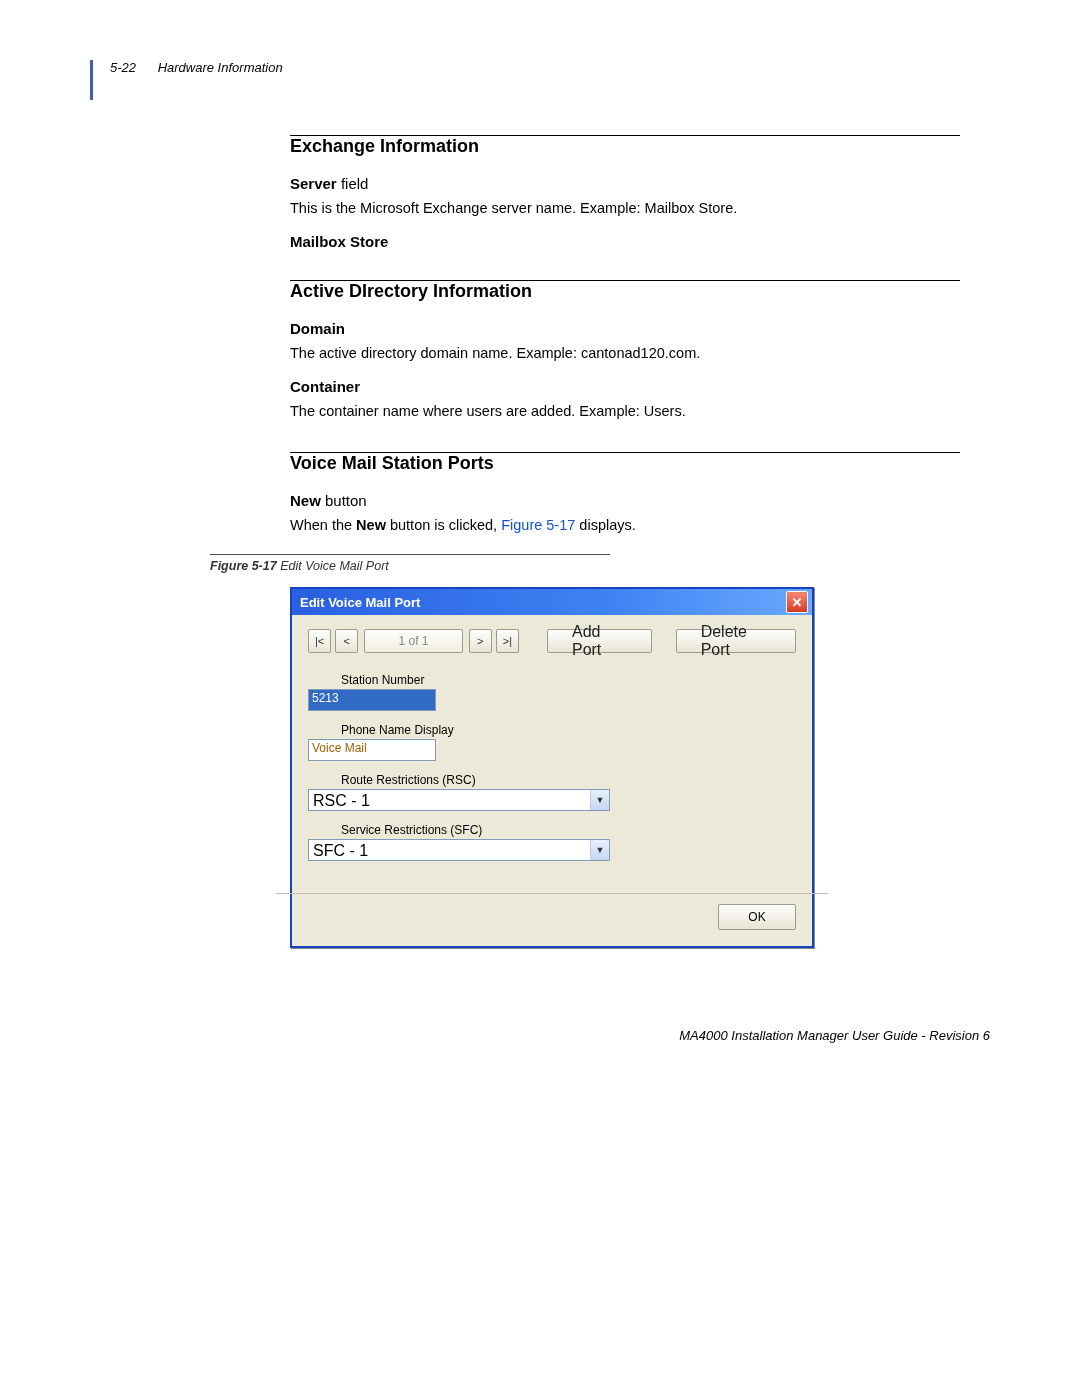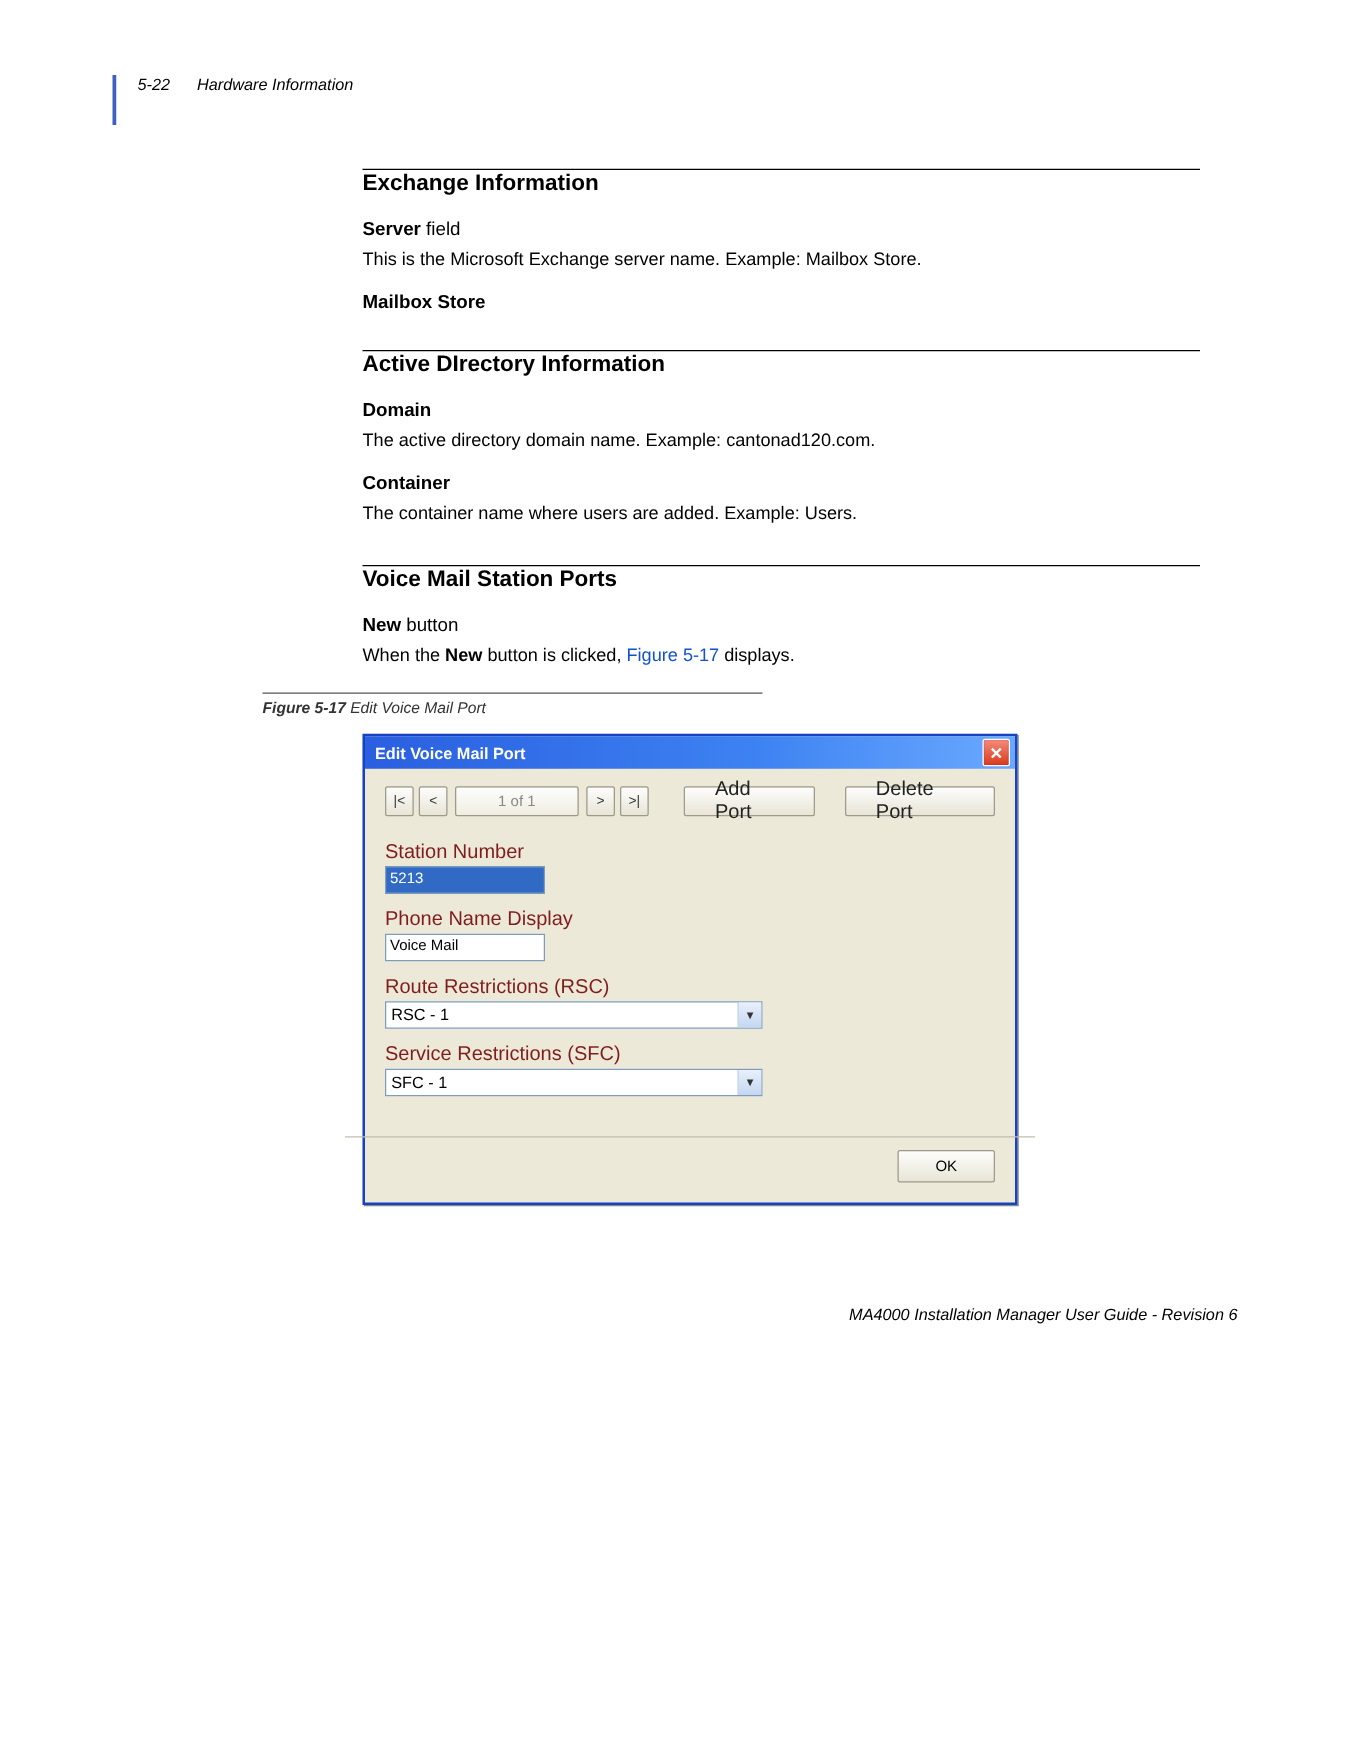--- a/index.html
+++ b/index.html
@@ -156,49 +156,50 @@
     border: 1px solid #9c9a8c;
     border-radius: 2px;
     display: flex;
     align-items: center;
     justify-content: center;
     font-size: 16px;
     color: #222;
     margin-left: 20px;
   }
   .field-label {
-    font-size: 16px;
-    color: #7f1d1d;
+    font-size: 12px;
+    color: #000000;
     margin-top: 12px;
     margin-bottom: 2px;
+    margin-left: 33px;
   }
   .text-input {
     height: 18px;
     border: 1px solid #7f9db9;
     background: #fff;
     padding: 1px 3px;
     font-size: 12px;
-    color: #000000;
+    color: #a16207;
     box-sizing: content-box;
   }
   .text-input.sel {
     background: #316ac5;
     color: #fff;
   }
   .combo {
     display: flex;
     width: 300px;
     height: 20px;
     border: 1px solid #7f9db9;
     background: #fff;
   }
   .combo .val {
     flex: 1;
     padding: 2px 4px;
-    font-size: 13px;
+    font-size: 16px;
     color: #000;
   }
   .combo .arrow {
     width: 18px;
     background: linear-gradient(#e8f0fb, #c4d7f2);
     border-left: 1px solid #b8cde8;
     display: flex;
     align-items: center;
     justify-content: center;
     font-size: 9px;

